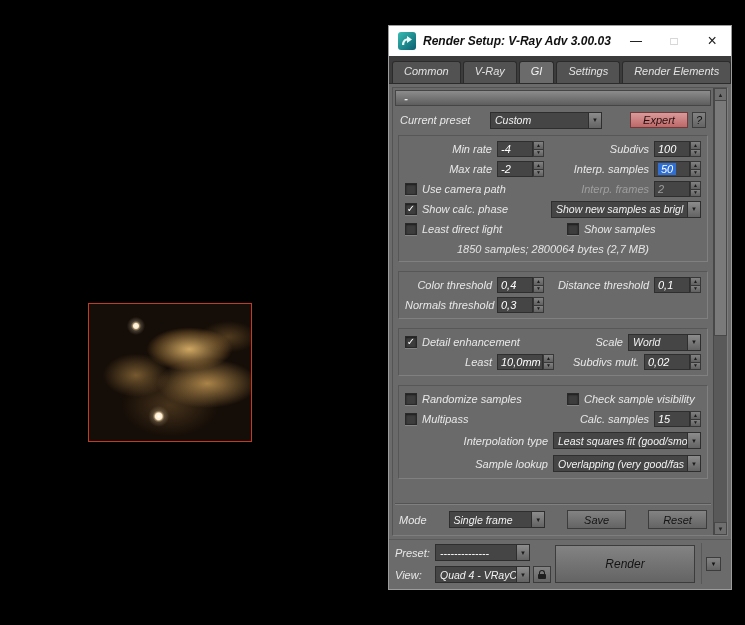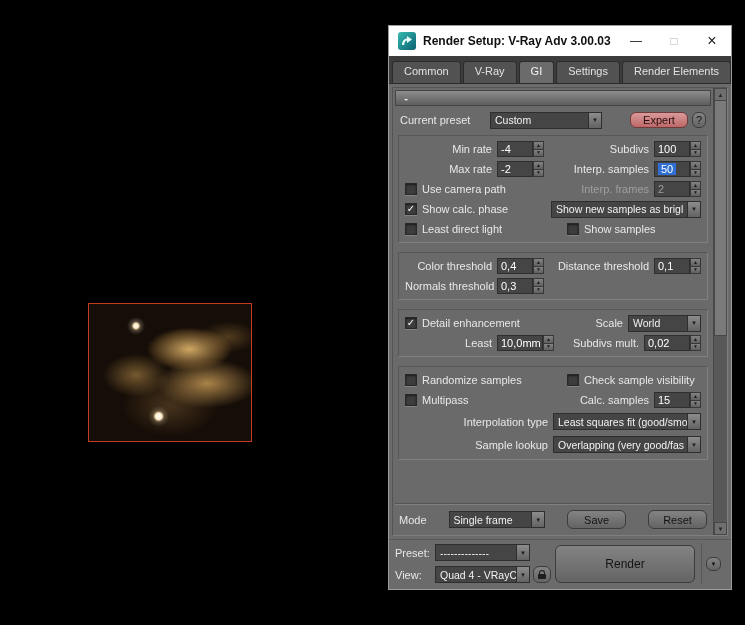--- a/index.html
+++ b/index.html
@@ -1,21 +1,21 @@
 <!DOCTYPE html>
 <html><head>
 <meta charset="utf-8">
 <style>
   * { box-sizing: border-box; }
   html,body { margin:0; padding:0; }
   body {
     width:745px; height:625px; overflow:hidden; background:#000;
     font-family:"Liberation Sans","DejaVu Sans",sans-serif; font-size:11px; color:#e8e8e8;
   }
-  .stage { position:relative; width:745px; height:625px; background:#000; }
+  .stage { position:relative; width:745px; height:625px; background:#000;font-style:italic; }
 
   
   .preview {
     position:absolute; left:88px; top:303px; width:164px; height:139px;
     border:1px solid #c23b22;
     background:
       radial-gradient(circle 5px at 29% 16%, #ffffff 0%, #ffe9c0 50%, rgba(255,220,160,.35) 72%, transparent 100%),
       radial-gradient(circle 13px at 29% 16%, rgba(255,240,210,.45), transparent 70%),
       radial-gradient(circle 6px at 43% 82%, #ffffff 0%, #ffeccc 55%, rgba(255,220,160,.3) 78%, transparent 100%),
       radial-gradient(circle 15px at 43% 82%, rgba(255,235,200,.4), transparent 70%),
@@ -91,21 +91,21 @@
   .rgroup { margin-left:auto; width:134px; display:flex; align-items:center; }
 
   .dd { background:#454545; border:1px solid #2e2e2e; height:17px; display:flex; align-items:center; }
   .dd-txt { flex:1; min-width:0; color:#f2f2f2; padding:16px 4px; white-space:nowrap; overflow:hidden; font-size:10.5px; }
   .dd-btn { flex:0 0 13px; align-self:stretch; background:linear-gradient(#8c8c8c,#636363);
             border-left:1px solid #2e2e2e; color:#1c1c1c; font-size:6px;
             display:flex; align-items:center; justify-content:center; }
   .dd.w112 { width:112px; } .dd.w150 { width:150px; margin-left:auto; } .dd.w73 { width:73px; }
   .dd.w148 { width:148px; } .dd.w115 { width:115px; } .dd.w95 { width:95px; }
 
-  .btn { background:linear-gradient(#838383,#646464); border:1px solid #3c3c3c; border-radius:6px;
+  .btn { background:linear-gradient(#838383,#646464); border:1px solid #3c3c3c; border-radius:0;
          color:#141414; display:flex; align-items:center; justify-content:center; white-space:nowrap; }
   .btn-expert { margin-left:auto; width:58px; height:16px;
                 background:linear-gradient(#da9a9a,#bd6868); border-color:#6f3a3a; color:#2a0d0d; }
   .btn-help { width:14px; height:16px; margin-left:4px; }
 
   .stats { height:19px; display:flex; align-items:center; justify-content:center; color:#e4e4e4; }
 
   .mode-sep { margin:6px 2px 0 2px; margin-top:auto; border-top:1px solid #545454; border-bottom:1px solid #808080; height:0; }
   .mode-row { display:flex; align-items:center; padding:5px 6px 6px 6px; gap:22px; }
   .mode-row .mlbl { width:32px; }
@@ -240,20 +240,21 @@
             </div>
           </div>
           <div class="row">
             <span class="cb"></span>
             <span class="cb-lbl">Least direct light</span>
             <span class="rgroup">
               <span class="cb"></span>
               <span class="cb-lbl">Show samples</span>
             </span>
           </div>
+          <div class="stats">1850 samples; 2800064 bytes (2,7 MB)</div>
         </div>
 
         <div class="groupbox">
           <div class="row">
             <span class="lblL">Color threshold</span>
             <span class="num">
               <span class="fld w36">0,4</span>
                 <span class="spinner">
                   <span class="sp-btn">▲</span>
                   <span class="sp-btn">▼</span>

